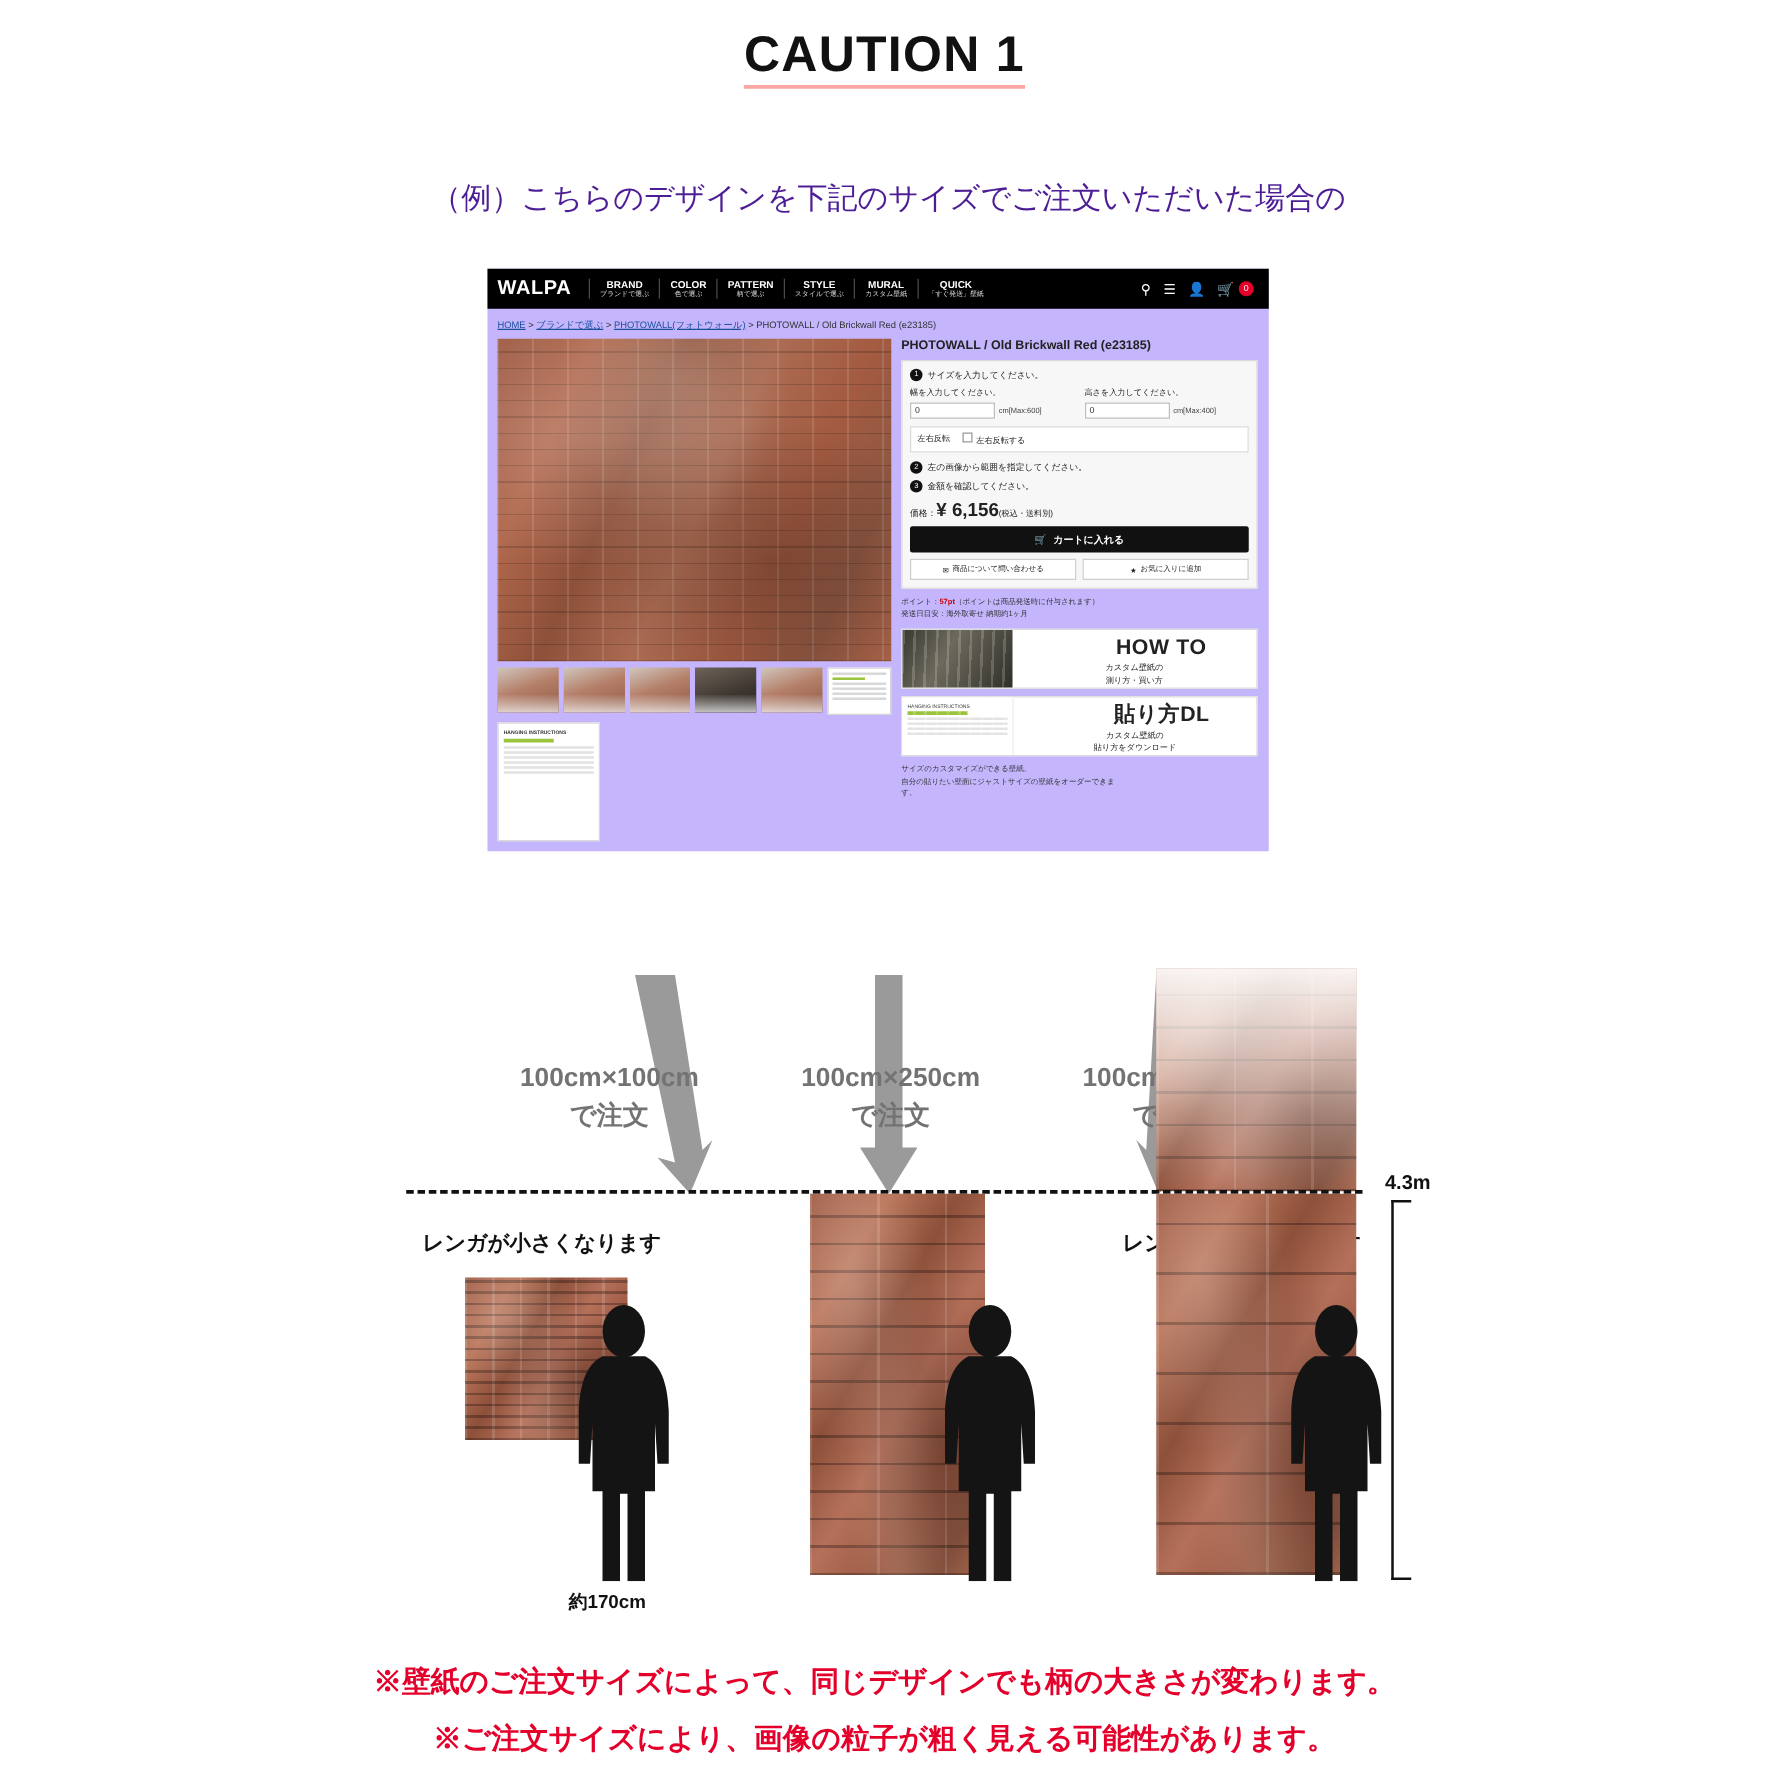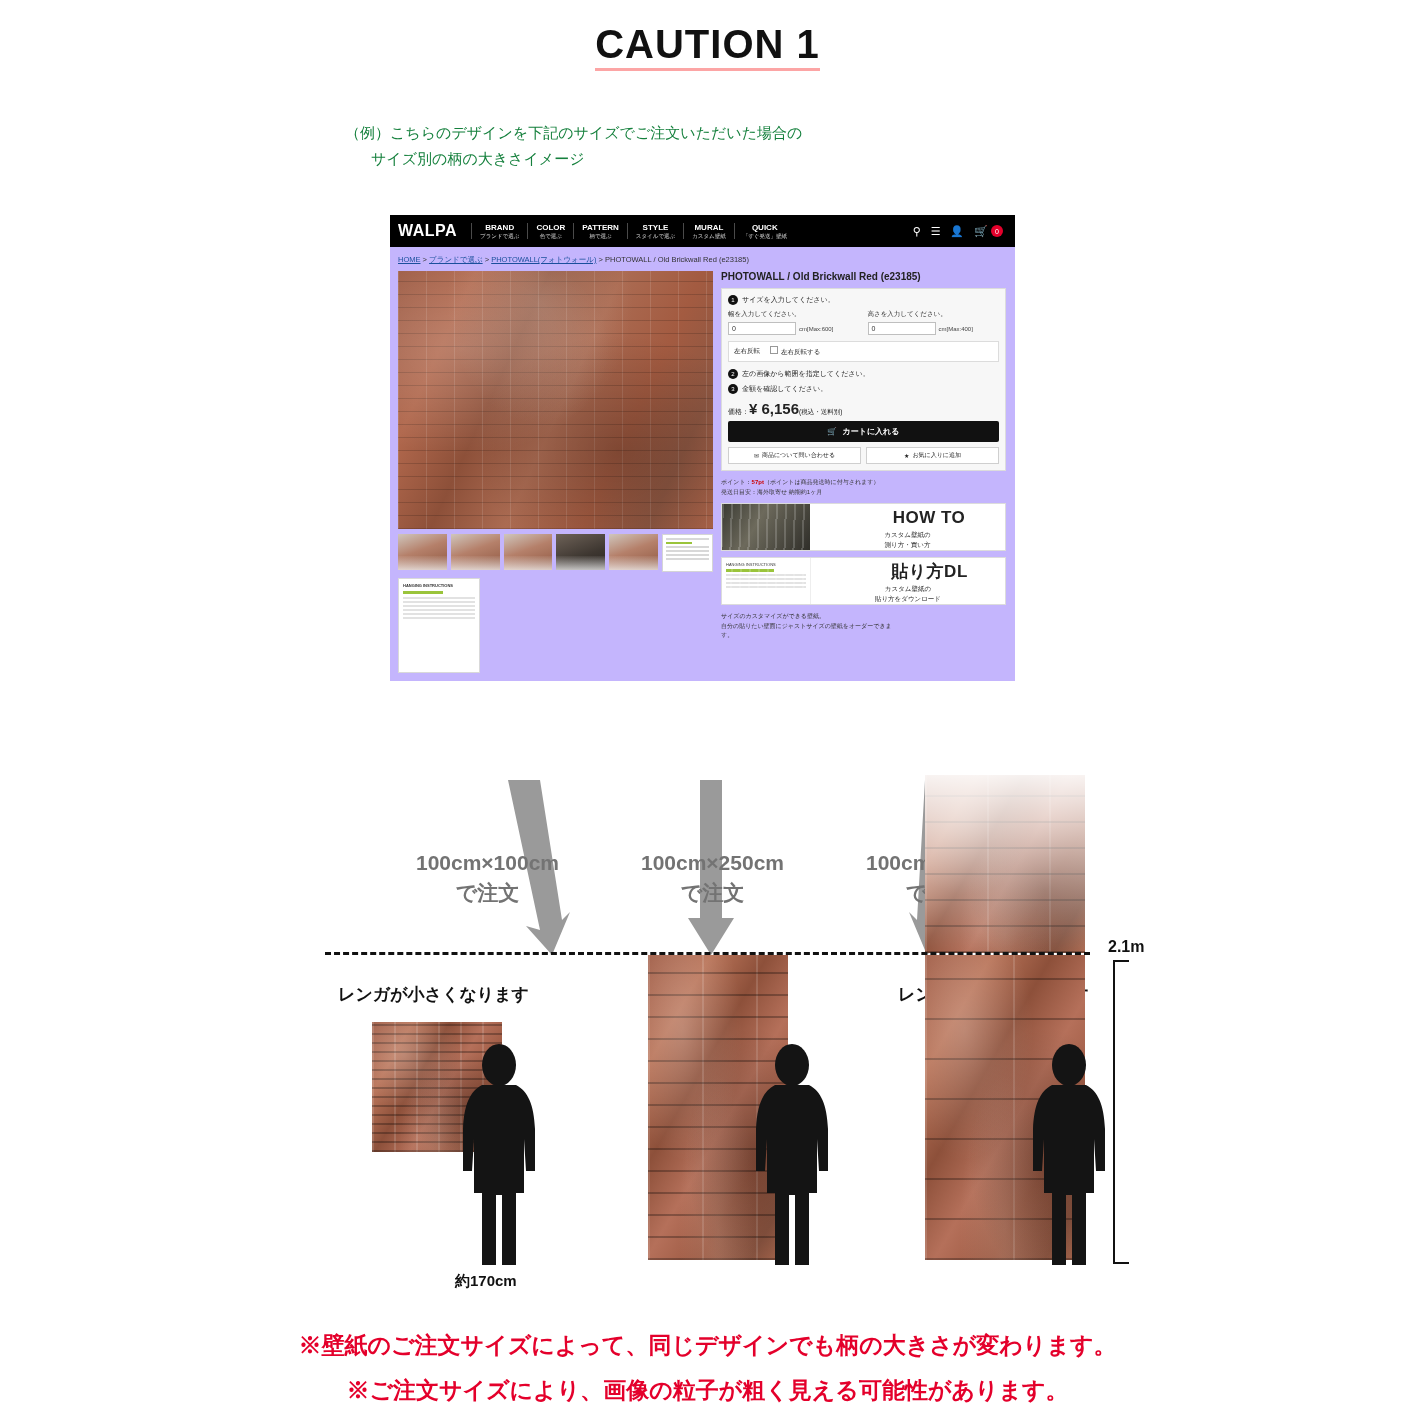--- a/index.html
+++ b/index.html
@@ -27,26 +27,26 @@
     font-weight: bold;
     letter-spacing: 1px;
   }
   .caution-title span {
     border-bottom: 3px solid #fca5a5;
     padding-bottom: 2px;
   }
 
   .intro {
     position: absolute;
-    top: 120px;
+    top: 138px;
     left: 345px;
     width: 760px;
-    font-size: 15px;
+    font-size: 24px;
     line-height: 1.75;
-    color: #15803d;
+    color: #4c1d95;
   }
   .intro .line2 { padding-left: 26px; display: block; }
 
   
   .site {
     position: absolute;
     top: 215px;
     left: 390px;
     width: 625px;
     background: #c4b5fd;
@@ -398,21 +398,20 @@
 </style>
 </head>
 <body>
 
 <div class="caution-title">
   <span>CAUTION 1</span>
 </div>
 
 <div class="intro">
   <span>（例）こちらのデザインを下記のサイズでご注文いただいた場合の</span>
-  <span class="line2">サイズ別の柄の大きさイメージ</span>
 </div>
 
 <div class="site">
 
   <div class="site-nav">
     <div class="brand">WALPA</div>
 
     <div class="nav-item">
       <span class="en">BRAND</span>
       <span class="jp">ブランドで選ぶ</span>
@@ -625,21 +624,21 @@
   <div>で注文</div>
 </div>
 <div class="order-label" style="left:820px; top:848px; width:235px;">
   <div>100cm×400cm</div>
   <div>で注文</div>
 </div>
 
 <div class="brick fade" style="left:925px; top:775px; width:160px; height:178px; --rowh:26px; --colw:62px;"></div>
 
 <div class="dashline"></div>
-<div class="scale-mark">2.1m</div>
+<div class="scale-mark">4.3m</div>
 <div class="scale-bar"></div>
 
 <div class="note" style="left:338px; top:983px;">レンガが小さくなります</div>
 <div class="note" style="left:898px; top:983px;">レンガが大きくなります</div>
 
 <div class="brick" style="left:372px; top:1022px; width:130px; height:130px; --rowh:9px; --colw:22px;"></div>
 
 <div class="brick" style="left:648px; top:955px; width:140px; height:305px; --rowh:22px; --colw:54px;"></div>
 
 <div class="brick" style="left:925px; top:955px; width:160px; height:305px; --rowh:40px; --colw:88px;"></div>

